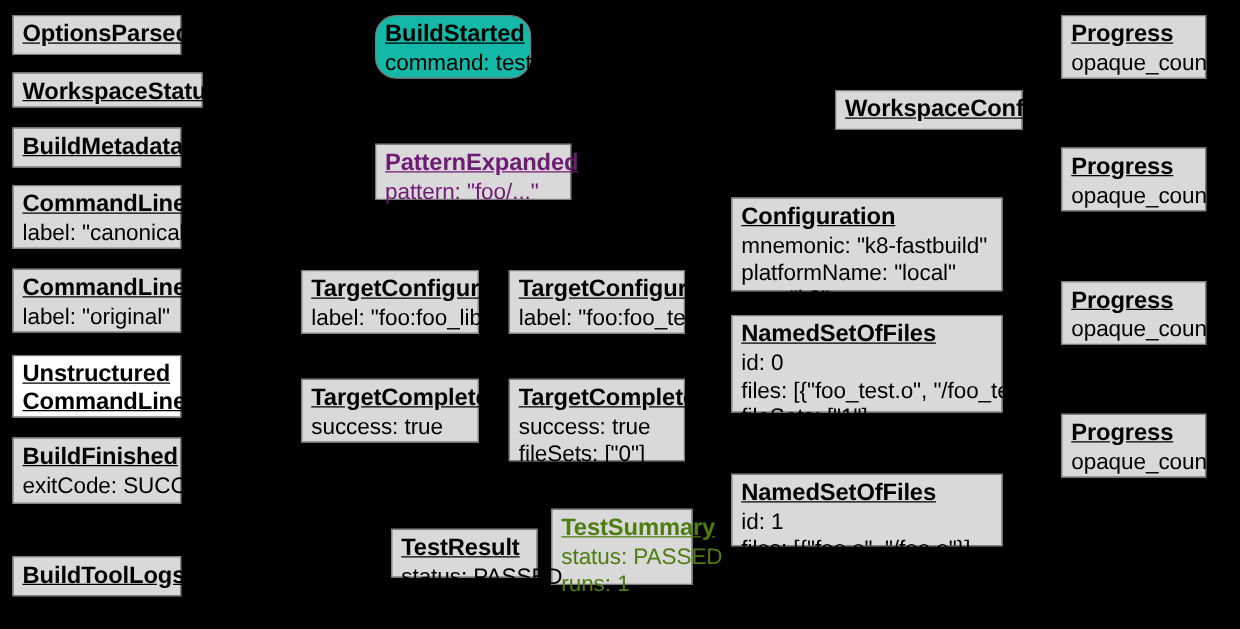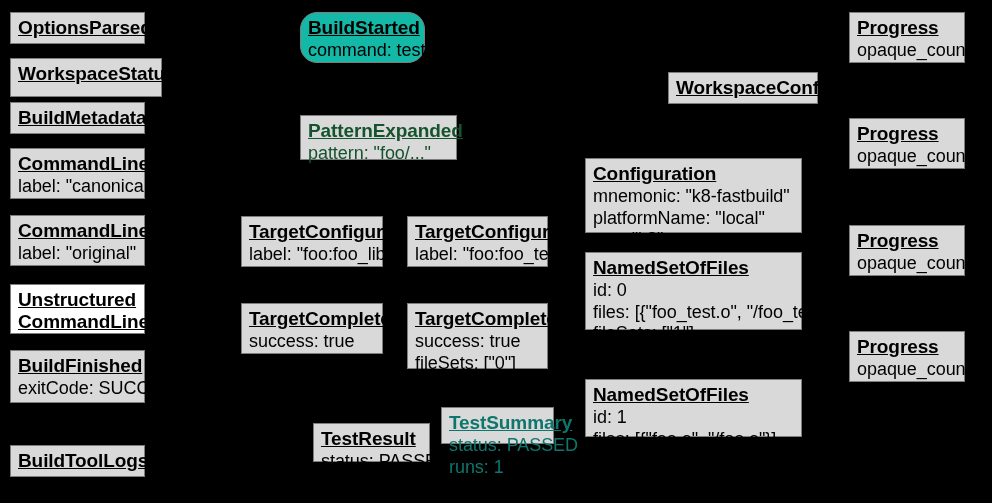--- a/index.html
+++ b/index.html
@@ -61,30 +61,30 @@
       <div class="node-fields">
         <span class="node-field">command: test</span>
       </div>
     </div>
     <div class="node" style="left: 849px; top: 12px; width: 116px; height: 51px; background: rgb(217, 217, 217); border-color: rgb(125, 125, 125); color: rgb(0, 0, 0);">
       <div class="node-title-block"><span class="node-title">Progress</span></div>
       <div class="node-fields">
         <span class="node-field">opaque_count: 1</span>
       </div>
     </div>
-    <div class="node" style="left: 10px; top: 58px; width: 152px; height: 39px; background: rgb(217, 217, 217); border-color: rgb(125, 125, 125); color: rgb(0, 0, 0);">
+    <div class="node" style="left: 10px; top: 58px; width: 152px; height: 28px; background: rgb(217, 217, 217); border-color: rgb(125, 125, 125); color: rgb(0, 0, 0);">
       <div class="node-title-block"><span class="node-title">WorkspaceStatus</span></div>
     </div>
     <div class="node" style="left: 652px; top: 72px; width: 150px; height: 32px; background: rgb(217, 217, 217); border-color: rgb(125, 125, 125); color: rgb(0, 0, 0); margin-left: 16px;">
       <div class="node-title-block"><span class="node-title">WorkspaceConfig</span></div>
     </div>
     <div class="node" style="left: 10px; top: 102px; width: 135px; height: 32px; background: rgb(217, 217, 217); border-color: rgb(125, 125, 125); color: rgb(0, 0, 0);">
       <div class="node-title-block"><span class="node-title">BuildMetadata</span></div>
     </div>
-    <div class="node" style="left: 300px; top: 115px; width: 157px; height: 45px; background: rgb(217, 217, 217); border-color: rgb(125, 125, 125); color: #14532d;">
+    <div class="node" style="left: 300px; top: 115px; width: 157px; height: 45px; background: rgb(217, 217, 217); border-color: rgb(125, 125, 125); color: #701a75;">
       <div class="node-title-block"><span class="node-title">PatternExpanded</span></div>
       <div class="node-fields">
         <span class="node-field">pattern: "foo/..."</span>
       </div>
     </div>
     <div class="node" style="left: 849px; top: 118px; width: 116px; height: 51px; background: rgb(217, 217, 217); border-color: rgb(125, 125, 125); color: rgb(0, 0, 0);">
       <div class="node-title-block"><span class="node-title">Progress</span></div>
       <div class="node-fields">
         <span class="node-field">opaque_count: 2</span>
       </div>
@@ -163,21 +163,21 @@
         <span class="node-field">exitCode: SUCCESS</span>
       </div>
     </div>
     <div class="node" style="left: 585px; top: 379px; width: 217px; height: 58px; background: rgb(217, 217, 217); border-color: rgb(125, 125, 125); color: rgb(0, 0, 0);">
       <div class="node-title-block"><span class="node-title">NamedSetOfFiles</span></div>
       <div class="node-fields">
         <span class="node-field">id: 1</span>
         <span class="node-field">files: [{"foo.o", "/foo.o"}]</span>
       </div>
     </div>
-    <div class="node" style="left: 441px; top: 407px; width: 113px; height: 37px; background: rgb(217, 217, 217); border-color: rgb(125, 125, 125); color: #0f766e;">
+    <div class="node" style="left: 441px; top: 407px; width: 113px; height: 61px; background: rgb(217, 217, 217); border-color: rgb(125, 125, 125); color: #4d7c0f;">
       <div class="node-title-block"><span class="node-title">TestSummary</span></div>
       <div class="node-fields">
         <span class="node-field">status: PASSED</span>
         <span class="node-field">runs: 1</span>
       </div>
     </div>
     <div class="node" style="left: 313px; top: 423px; width: 117px; height: 39px; background: rgb(217, 217, 217); border-color: rgb(125, 125, 125); color: rgb(0, 0, 0);">
       <div class="node-title-block"><span class="node-title">TestResult</span></div>
       <div class="node-fields">
         <span class="node-field">status: PASSED</span>

